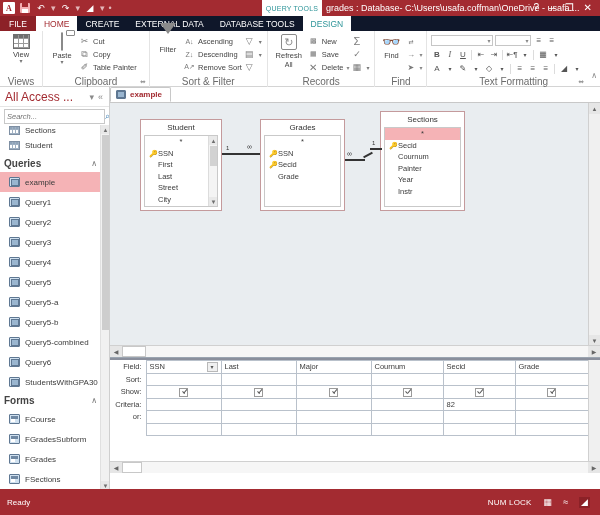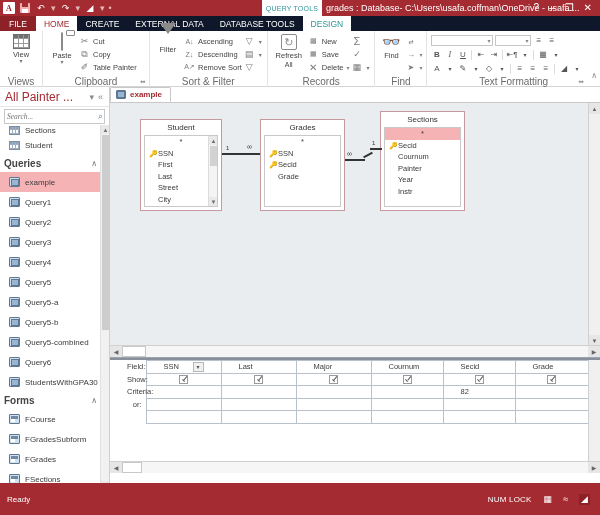--- a/index.html
+++ b/index.html
@@ -168,21 +168,21 @@
     border-bottom:1px solid #e6e6e6;
   }
   .nav-title { color:#a32b31; font-size:12px; flex:1; white-space:nowrap; overflow:hidden;}
   .nav-hdr-btn { color:#8a8a8a; font-size:9px; padding:0 2px; }
   .nav-search {
     height:15px; margin:2px 4px 1px 4px; border:1px solid #c8c8c8; background:#fff;
     display:flex; align-items:center; padding:0 2px;
   }
   .nav-search input {
     border:0; outline:0; flex:1; font-size:7.5px; font-style:italic; color:#8a8a8a;
-    font-family:Liberation Serif, serif; background:transparent;
+    font-family:Liberation Sans, sans-serif; background:transparent;
   }
   .nav-search .mag { color:#3b7fb5; font-size:9px; }
 
   .nav-list { position:relative; height:365px; overflow:hidden; }
   .nav-scrollbar {
     position:absolute; right:0px; top:0; width:9px; height:365px; background:#f1f1f1;
     border-left:1px solid #e0e0e0;
   }
   .nav-sb-up,.nav-sb-dn {
     position:absolute;left:0;width:9px;height:9px;background:#e8e8e8;color:#6f6f6f;
@@ -283,21 +283,21 @@
   }
   .vs-btn{position:absolute;left:0;width:11px;height:11px;background:#e6e6e6;color:#666;font-size:6px;
     display:flex;align-items:center;justify-content:center;}
 
   
   .qbe {
     position:relative;height:115px;background:#ffffff;overflow:hidden;
     border-top:2px solid #8a8f9c;
   }
   .qbe-table { border-collapse:collapse; table-layout:fixed; width:478px; }
-  .qbe-table td { border:1px solid #b9c1cb; height:12.5px; font-size:7.5px; padding:0 17px; color:#3b3b3b; vertical-align:middle;}
+  .qbe-table td { border:1px solid #b9c1cb; height:12.5px; font-size:7.5px; padding:0 3px; color:#3b3b3b; vertical-align:middle;}
   .qbe-table td.rowlbl{
     border:0;text-align:right;padding-right:4px;width:36px;background:#ffffff;color:#3b3b3b;
   }
   .qbe-table td.cell{background:#ffffff;}
   .qbe-table td.center{text-align:center;}
   .chk {
     display:inline-block;width:9px;height:9px;border:1px solid #9a9a9a;background:#fff;
     position:relative;vertical-align:middle;
   }
   .chk::after{
@@ -315,21 +315,21 @@
   .qbe-vscroll{
     position:absolute;right:0;top:0;width:12px;height:103px;background:#f0f0f0;border-left:1px solid #d0d0d0;
   }
   .qbe-hscroll{
     position:absolute;left:0;bottom:0;width:100%;height:12px;background:#f0f0f0;border-top:1px solid #d0d0d0;
     display:flex;align-items:center;
   }
 
   
   .statusbar{
-    position:absolute;bottom:0;left:0;width:600px;height:32px;background:#a32b31;
+    position:absolute;bottom:0;left:0;width:600px;height:26px;background:#a32b31;
     display:flex;align-items:center;color:#ffffff;font-size:8px;padding:0 4px;margin-top:20px;
   }
   .sb-left{flex:1;padding-left:3px;}
   .sb-numlock{margin-right:12px;letter-spacing:.2px;}
   .sb-views{display:flex;align-items:center;gap:11px;padding-right:6px;}
   .sb-vbtn{font-size:9px;line-height:9px;}
   .sb-vbtn.active{background:#8c2127;padding:1px 2px;}
 </style>
 </head>
 <body>
@@ -560,21 +560,21 @@
       </div>
       <div class="rgroup-label">Text Formatting</div>
       <div class="dlg-launcher" style="right:16px">⬌</div>
     </div>
 
     <div class="collapse-ribbon">∧</div>
   </div>
 
   <div class="navpane">
     <div class="nav-header">
-      <div class="nav-title">All Painter ...</div>
+      <div class="nav-title">All Access ...</div>
       <div class="nav-hdr-btn">▾</div>
       <div class="nav-hdr-btn">«</div>
     </div>
     <div class="nav-search">
       <input type="text" placeholder="Search..." style="">
       <span class="mag">⌕</span>
     </div>
 
     <div class="nav-list">
 
@@ -810,20 +810,29 @@
             <span class="fld-drop">▾</span>
             <span>SSN</span>
           </td>
           <td class="cell" style="width:75px"><span>Last</span></td>
           <td class="cell" style="width:75px"><span>Major</span></td>
           <td class="cell" style="width:72px"><span>Cournum</span></td>
           <td class="cell" style="width:72px"><span>Secid</span></td>
           <td class="cell" style="width:73px"><span>Grade</span></td>
         </tr>
         <tr>
+          <td class="rowlbl">Sort:</td>
+          <td class="cell"><span></span></td>
+          <td class="cell"><span></span></td>
+          <td class="cell"><span></span></td>
+          <td class="cell"><span></span></td>
+          <td class="cell"><span></span></td>
+          <td class="cell"><span></span></td>
+        </tr>
+        <tr>
           <td class="rowlbl">Show:</td>
           <td class="cell center"><span class="chk"></span></td>
           <td class="cell center"><span class="chk"></span></td>
           <td class="cell center"><span class="chk"></span></td>
           <td class="cell center"><span class="chk"></span></td>
           <td class="cell center"><span class="chk"></span></td>
           <td class="cell center"><span class="chk"></span></td>
         </tr>
         <tr>
           <td class="rowlbl">Criteria:</td>

